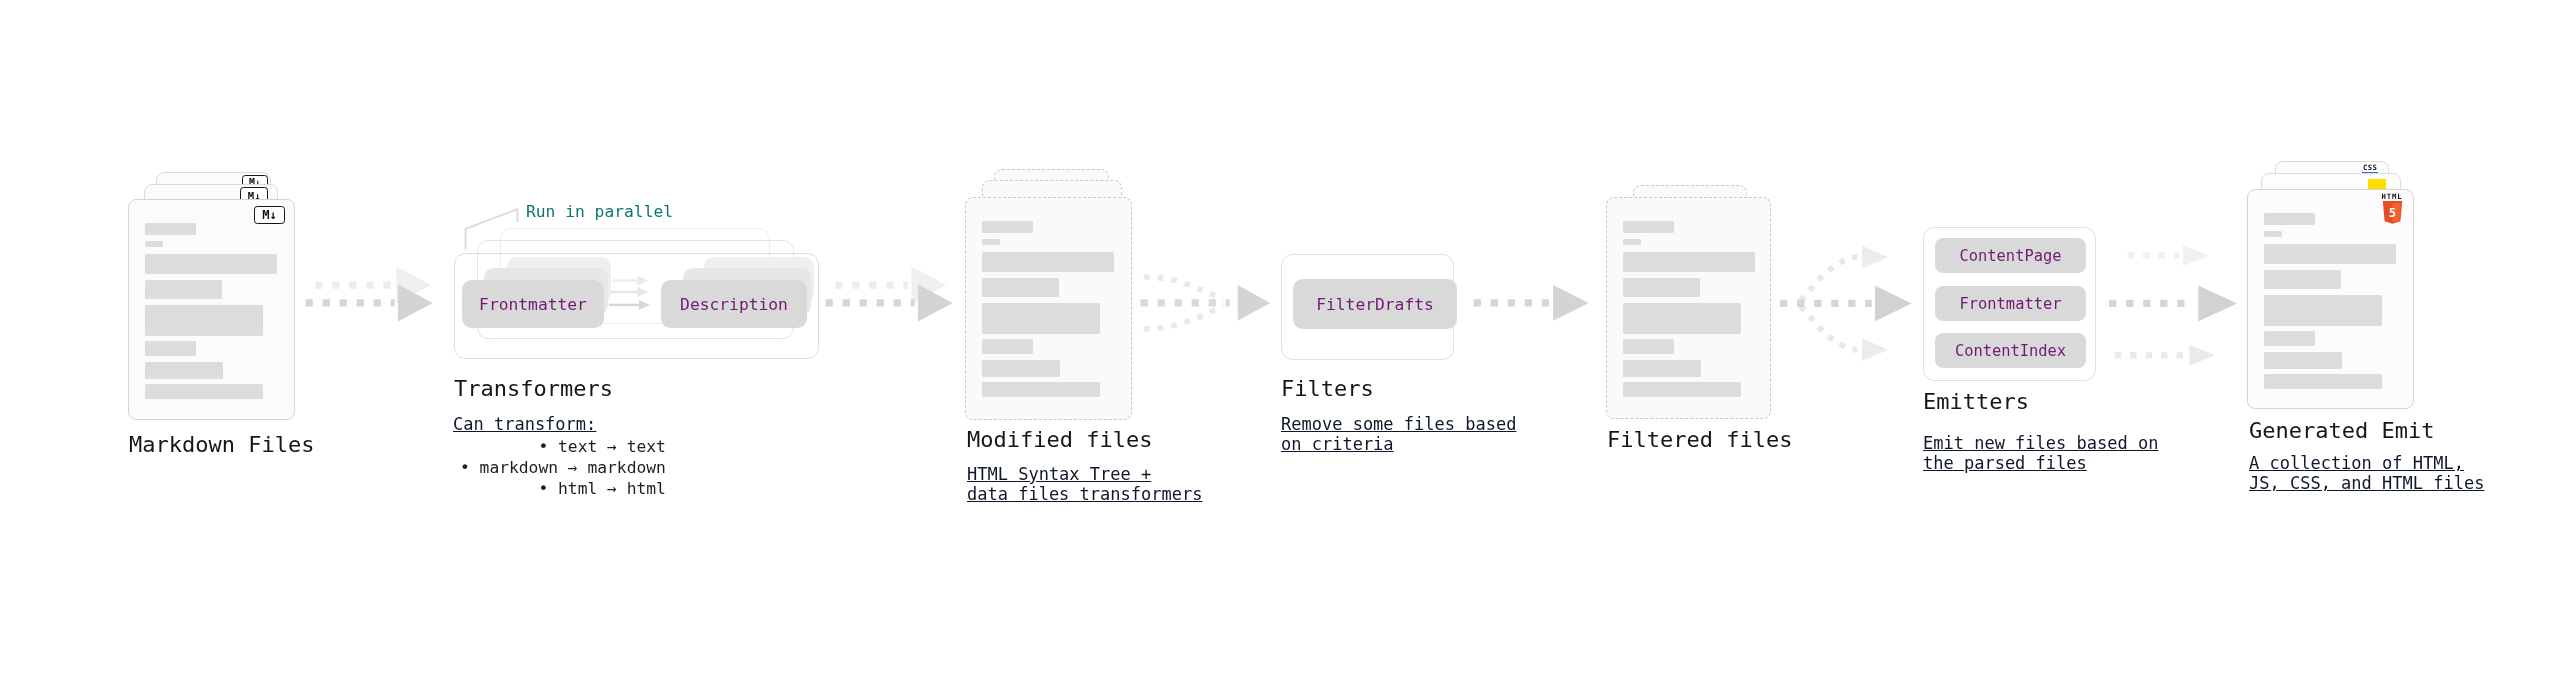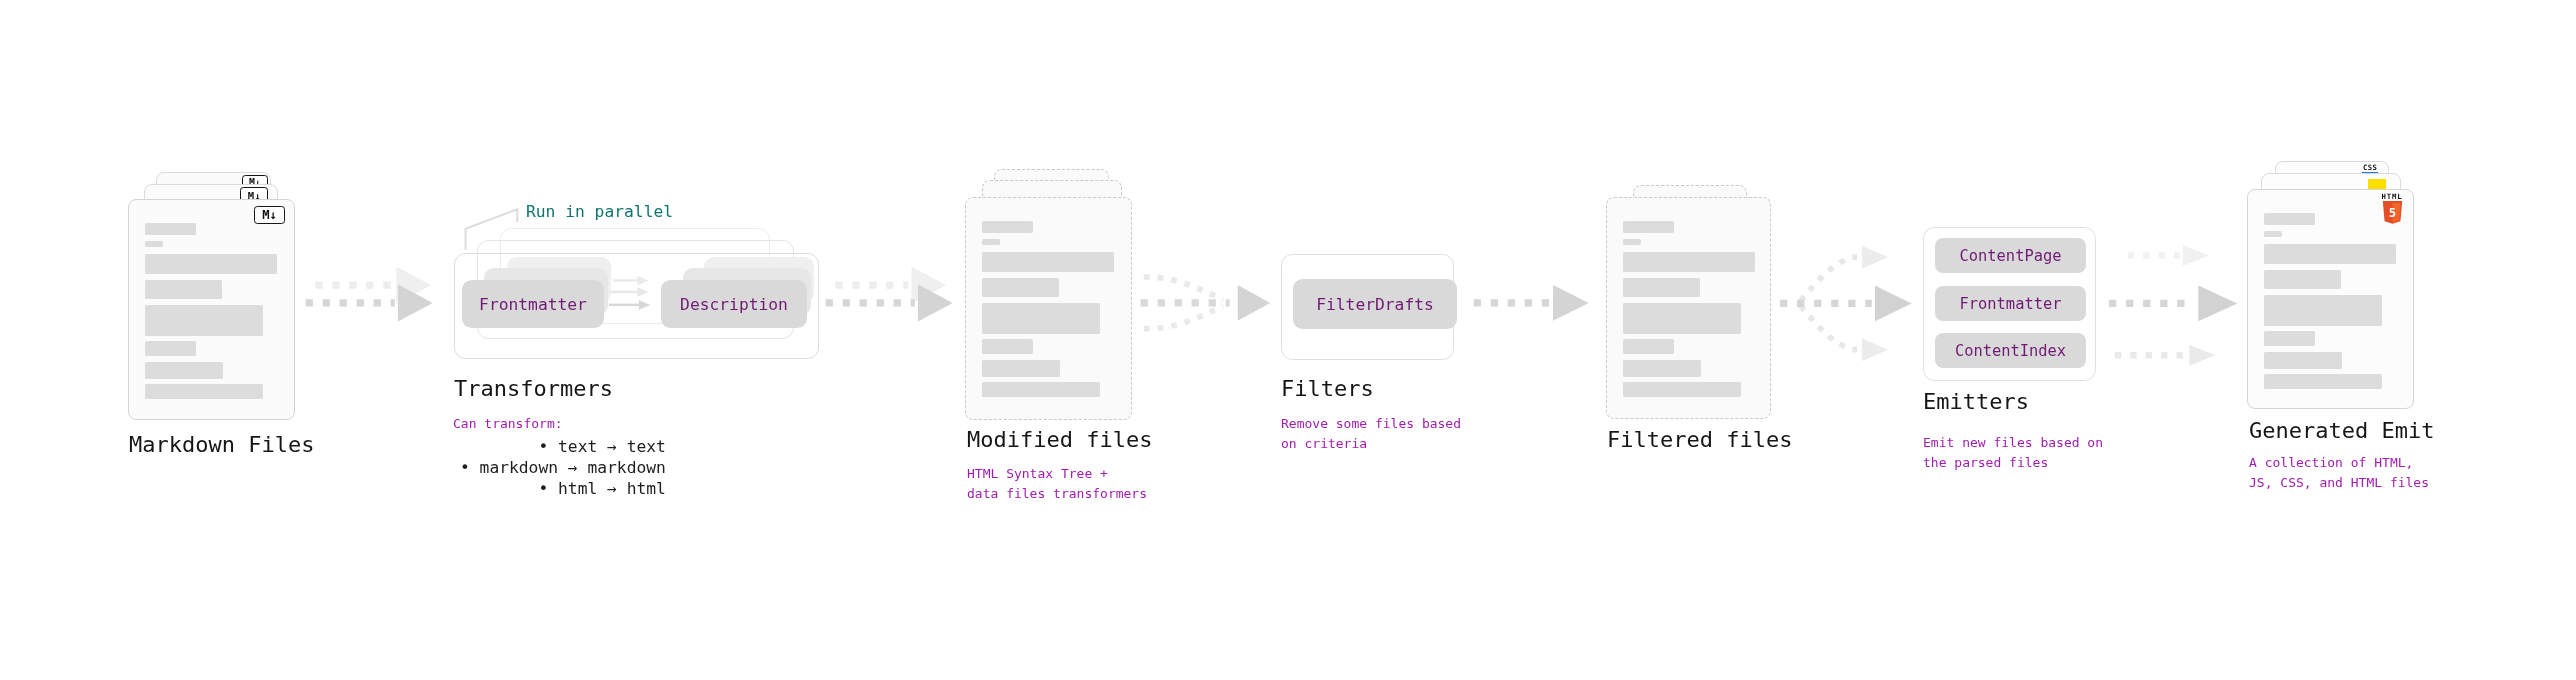--- a/index.html
+++ b/index.html
@@ -35,21 +35,21 @@
 
   
   .pill{position:absolute;box-sizing:border-box;background:#d9d9d9;border-radius:9.8px;
         display:flex;align-items:center;justify-content:center;
         font-size:16.3px;color:#701a75;white-space:nowrap;}
   .pill.ghost1{background:#e7e7e7;}
   .pill.ghost2{background:#efefef;}
 
   
   .stage-label{position:absolute;font-size:22px;color:#161616;white-space:nowrap;}
-  .caption{position:absolute;font-size:13px;line-height:20.3px;color:#a21caf;white-space:nowrap;}
+  .caption{position:absolute;font-size:17px;line-height:20.3px;color:#0f172a;white-space:nowrap;text-decoration:underline;}
   .bullets{position:absolute;font-size:16.3px;line-height:21px;color:#1e1e1e;white-space:nowrap;text-align:right;}
   .annotation{position:absolute;font-size:16.3px;color:#0f766e;white-space:nowrap;}
 
   svg.arrow{position:absolute;overflow:visible;}
 
   
   .css-badge{position:absolute;text-align:center;line-height:1;}
   .css-badge .word{font-size:7.3px;font-weight:bold;color:#111;letter-spacing:0.4px;display:block;}
   .css-badge .ubar{width:16.3px;height:3.3px;margin:0.8px auto 0;}
   .js-badge{position:absolute;}

